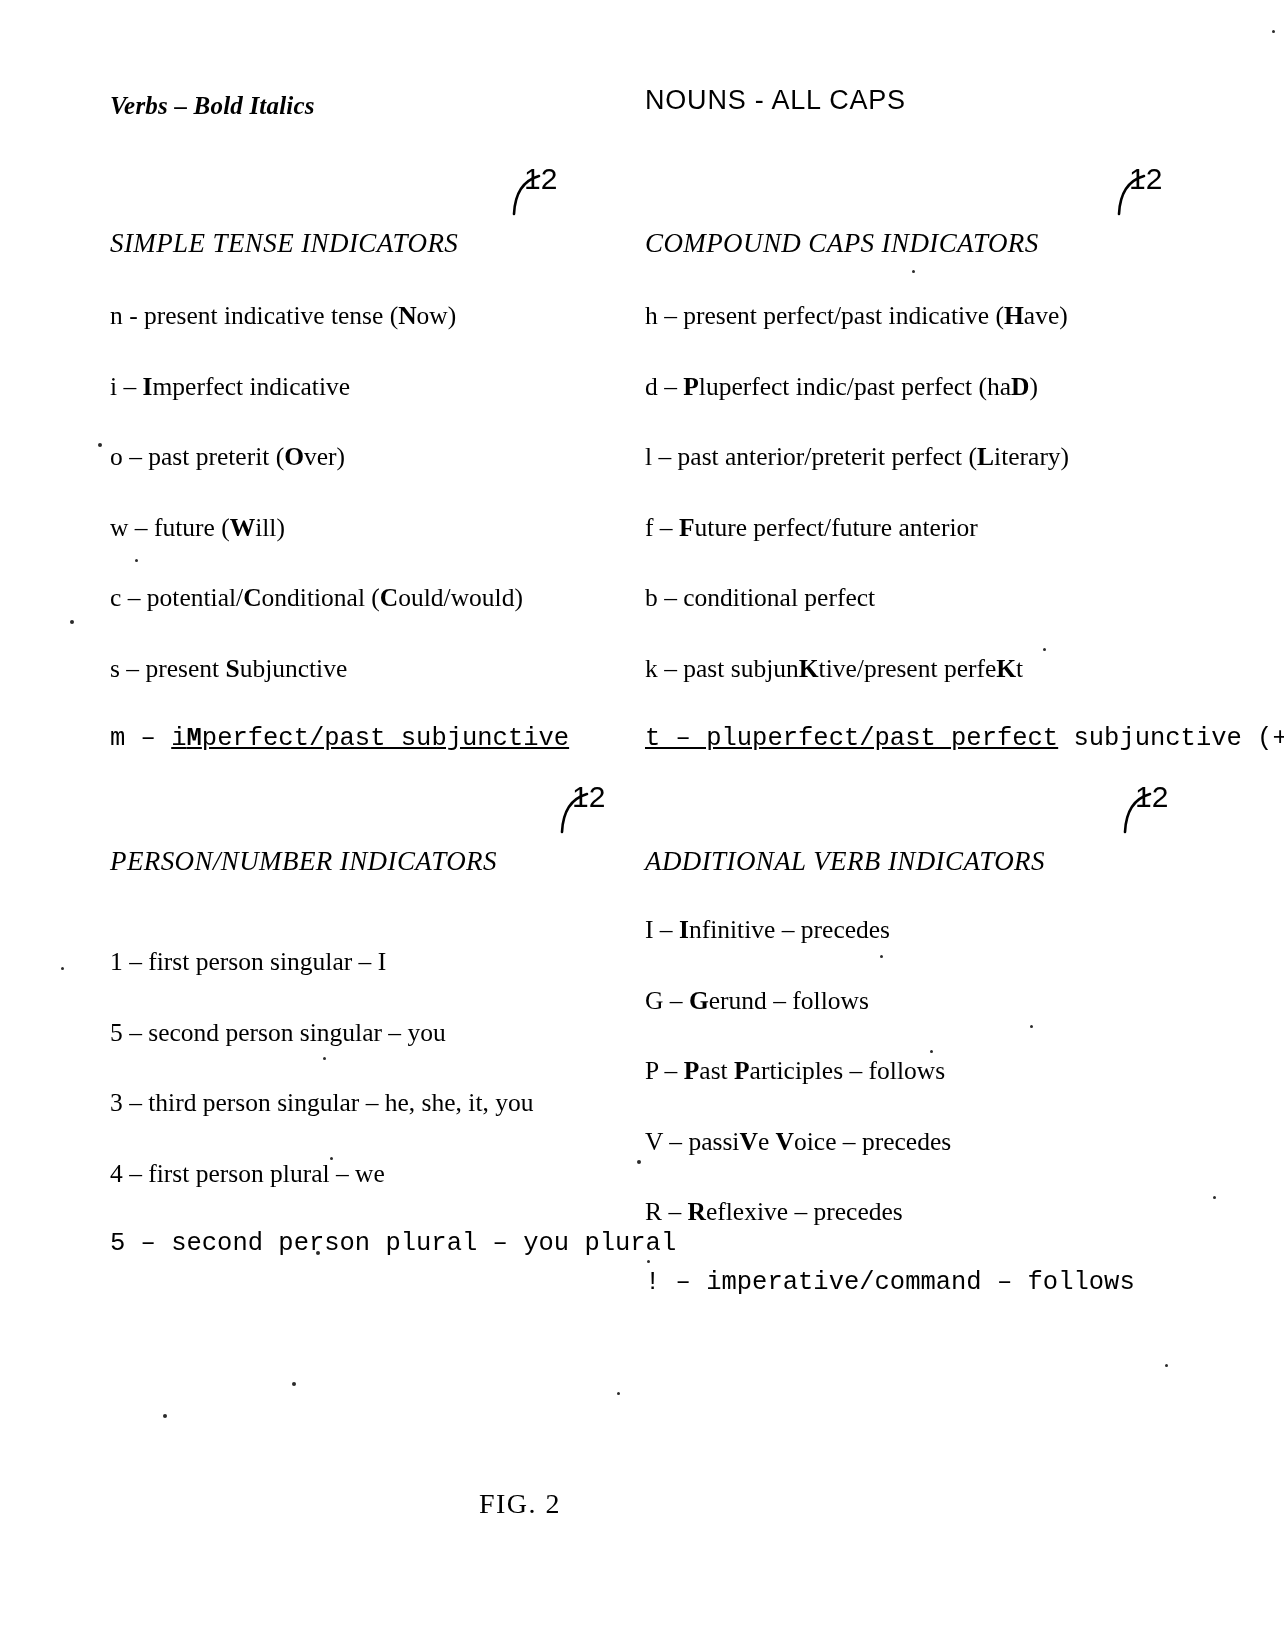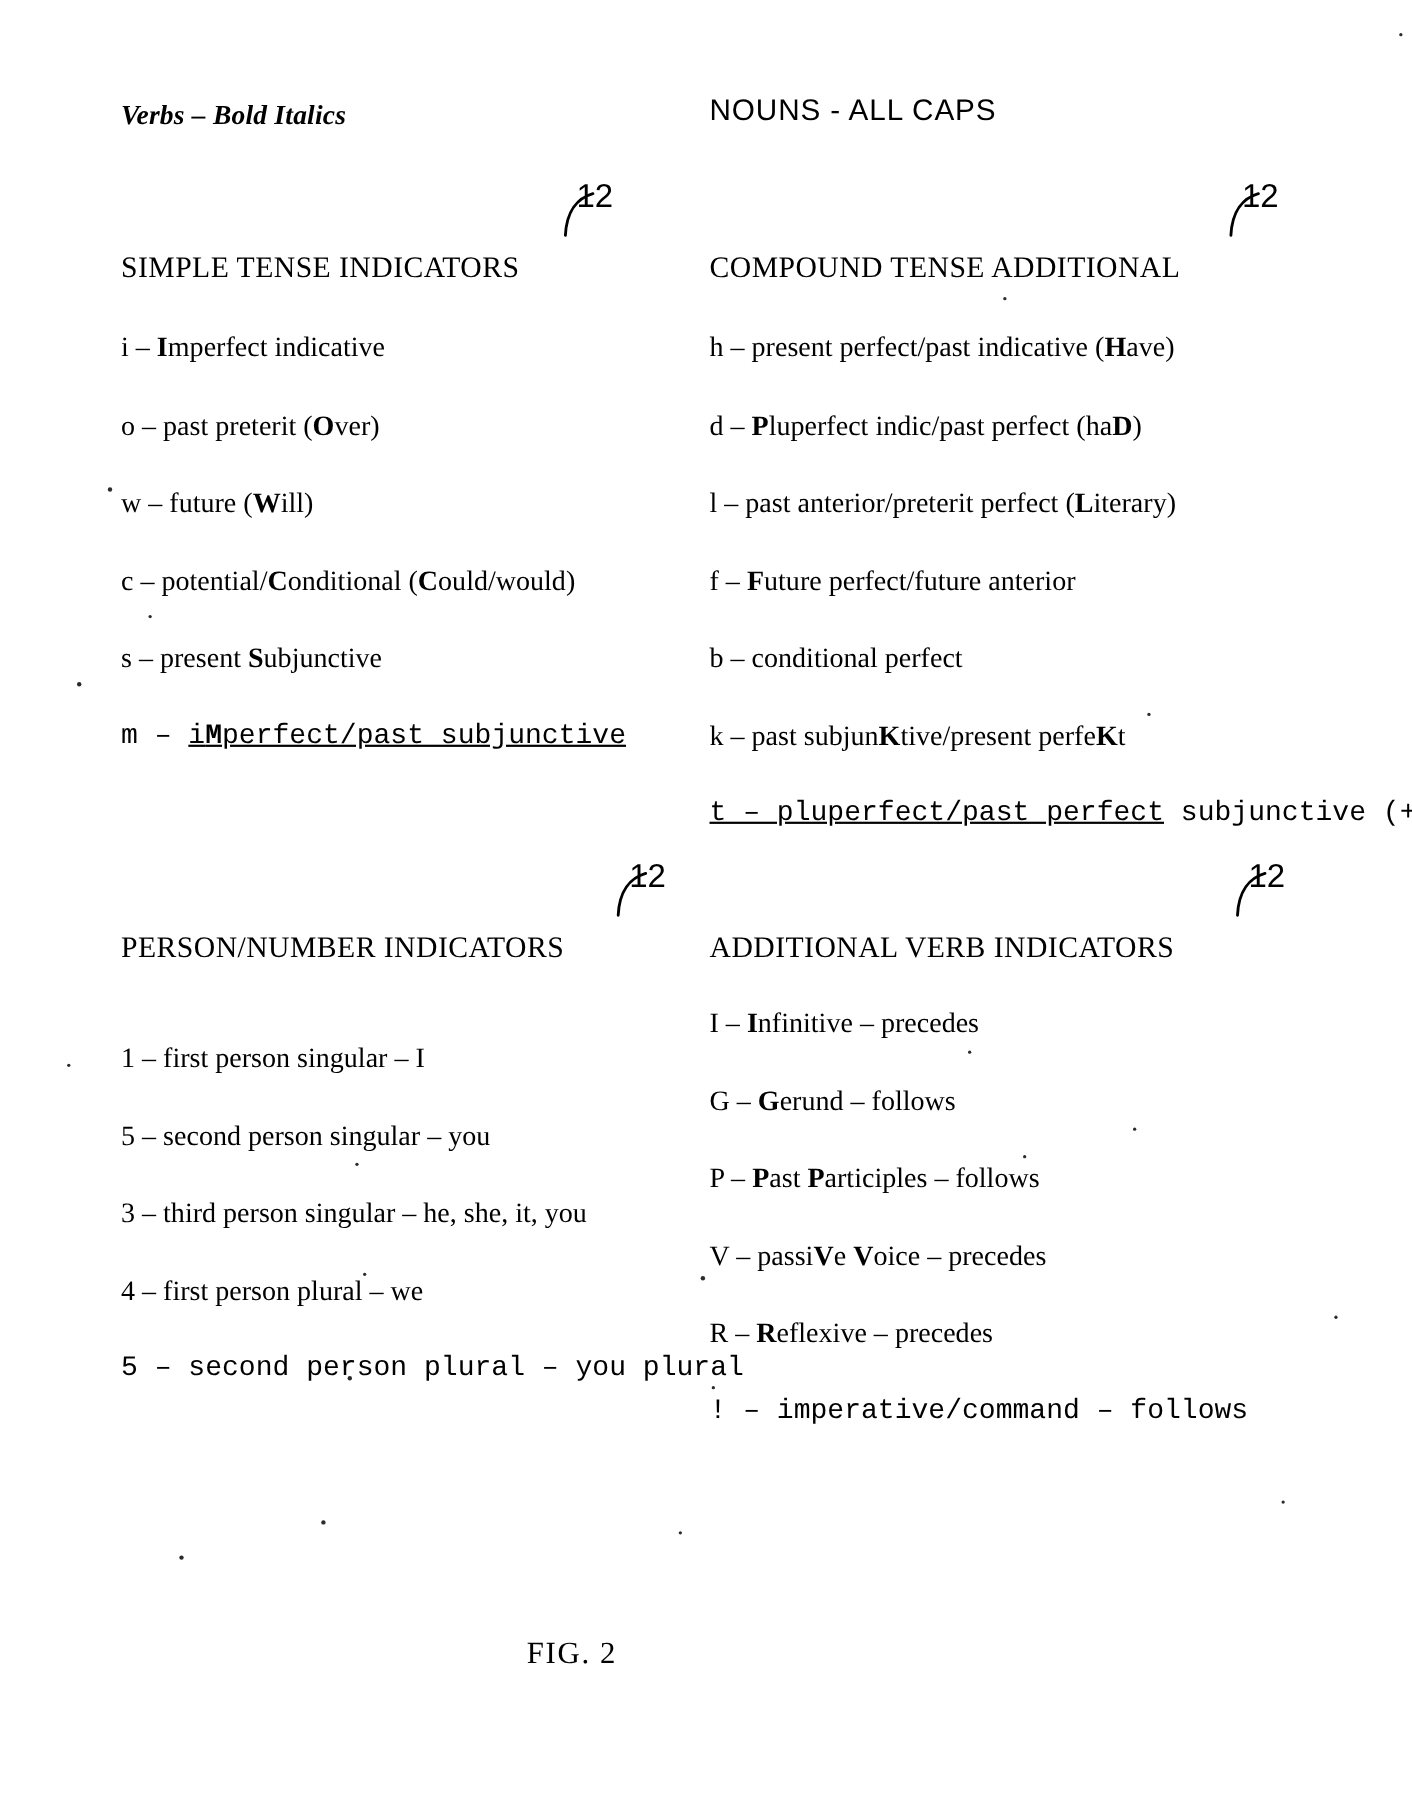--- a/index.html
+++ b/index.html
@@ -48,20 +48,21 @@
   
   .section {
     position: absolute;
   }
   .section-title {
     font-size: 27px;
     letter-spacing: 0.4px;
     white-space: nowrap;
     position: relative;
     display: inline-block;
+    font-style: italic;
   }
 
   
   .ref-callout {
     position: absolute;
     width: 90px;
     height: 80px;
     pointer-events: none;
   }
   .ref-num {
@@ -124,31 +125,32 @@
     <div class="section-title">SIMPLE TENSE INDICATORS</div>
 
     <div class="ref-callout" style="left:380px; top:-62px;">
       <span class="ref-num">12</span>
       <svg class="ref-curve" width="90" height="80" viewBox="0 0 90 80">
         <path d="M49 10 C 35 14, 25 26, 24 48" fill="none" stroke="#000" stroke-width="2.6" stroke-linecap="round"></path>
       </svg>
     </div>
 
     <ul class="item-list" style="margin-top:44px;">
+      <li class="item">n - present indicative tense (<b>N</b>ow)</li>
       <li class="item">i – <b>I</b>mperfect indicative</li>
       <li class="item">o – past preterit (<b>O</b>ver)</li>
       <li class="item">w – future (<b>W</b>ill)</li>
       <li class="item">c – potential/<b>C</b>onditional (<b>C</b>ould/would)</li>
       <li class="item">s – present <b>S</b>ubjunctive</li>
       <li class="item">m – <span class="ul">i<b>M</b>perfect/past subjunctive</span></li>
     </ul>
   </div>
 
   <div class="section" style="left:645px; top:228px;">
-    <div class="section-title">COMPOUND TENSE ADDITIONAL</div>
+    <div class="section-title">COMPOUND CAPS INDICATORS</div>
 
     <div class="ref-callout" style="left:450px; top:-62px;">
       <span class="ref-num">12</span>
       <svg class="ref-curve" width="90" height="80" viewBox="0 0 90 80">
         <path d="M49 10 C 35 14, 25 26, 24 48" fill="none" stroke="#000" stroke-width="2.6" stroke-linecap="round"></path>
       </svg>
     </div>
 
     <ul class="item-list" style="margin-top:44px;">
       <li class="item">h – present perfect/past indicative (<b>H</b>ave)</li>

